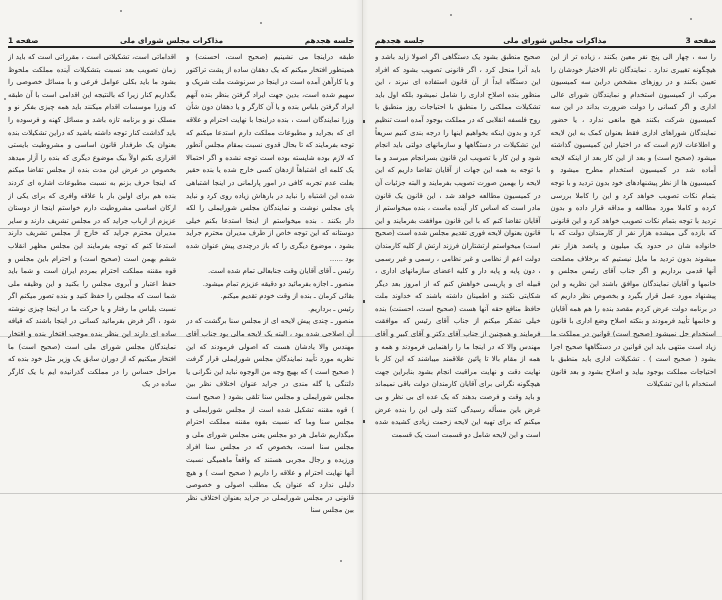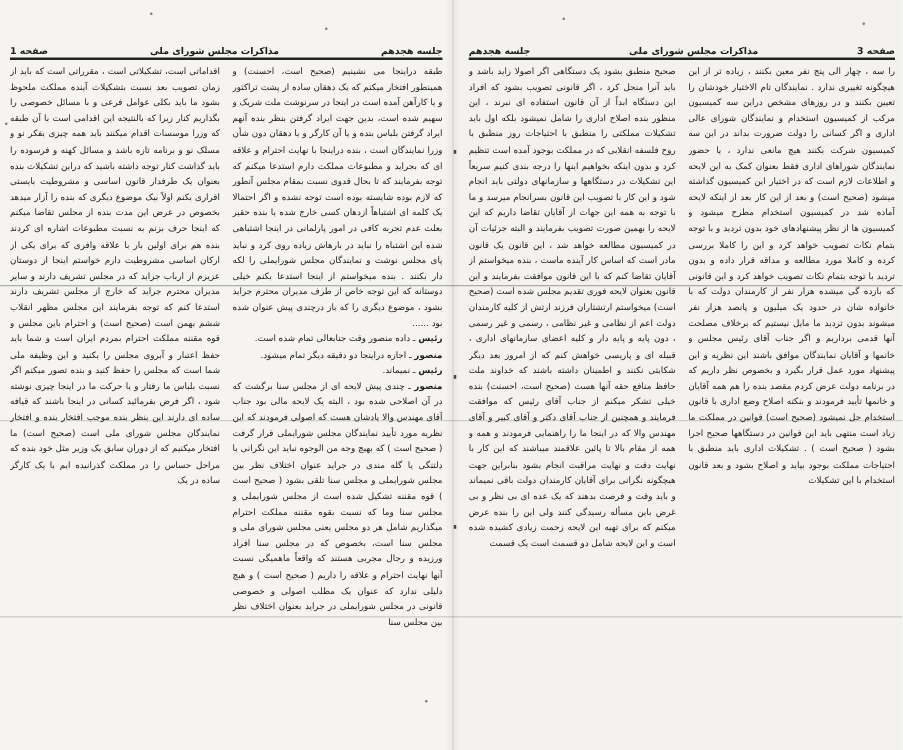--- a/index.html
+++ b/index.html
@@ -38,21 +38,21 @@
   .columns {
     position: absolute; top: 51px; left: 8px; right: 8px; bottom: 10px;
     display: flex; flex-direction: row; gap: 10px; direction: rtl;
   }
   .page.right .columns { left: 12px; right: 6px; }
   .col {
     flex: 1; font-size: 7px; line-height: 12.6px; text-align: justify;
     direction: rtl; overflow: hidden; color: #202020;
   }
   .col p { margin: 0; }
-  .speaker { font-weight: bold; }
+  .speaker { font-weight: normal; }
   .scan-line {
     position: absolute; left: 0; right: 0; height: 1px; background: rgba(40,40,40,0.35);
     pointer-events: none;
   }
   .speck {
     position: absolute; width: 2px; height: 2px; border-radius: 50%; background: #777;
     pointer-events: none;
   }
   .bullet { position: absolute; width: 2px; height: 3px; background: #444; }
 </style>
@@ -65,23 +65,24 @@
     <div class="header">
       <span>جلسه هجدهم</span>
       <span>مذاکرات مجلس شورای ملی</span>
       <span>صفحه 1</span>
     </div>
     <div class="header-rule"></div>
     <div class="columns">
 
       <div class="col">
         <p>طبقه دراینجا می نشینیم (صحیح است، احسنت) و همینطور افتخار میکنم که یک دهقان ساده از پشت تراکتور و یا کارآهن آمده است در اینجا در سرنوشت ملت شریک و سهیم شده است، بدین جهت ایراد گرفتن بنظر بنده آنهم ایراد گرفتن بلباس بنده و یا آن کارگر و یا دهقان دون شأن وزرا نمایندگان است ، بنده دراینجا با نهایت احترام و علاقه ای که بجراید و مطبوعات مملکت دارم استدعا میکنم که توجه بفرمایند که تا بحال قدوی نسبت بمقام مجلس آنطور که لازم بوده شایسته بوده است توجه نشده و اگر احتمالا یک کلمه ای اشتباهاً ازدهان کسی خارج شده یا بنده حقیر بعلت عدم تجربه کافی در امور پارلمانی در اینجا اشتباهی شده این اشتباه را نباید در بارهاش زیاده روی کرد و نباید پای مجلس نوشت و نمایندگان مجلس شورایملی را لکه دار بکنند . بنده میخواستم از اینجا استدعا بکنم خیلی دوستانه که این توجه خاص از طرف مدیران محترم جراید بشود ، موضوع دیگری را که باز درچندی پیش عنوان شده بود ......</p>
-        <p><span class="speaker">رئیس</span> ـ <span>داده منصور وقت جنابعالی تمام شده است.</span></p>
-        <p><span class="speaker">منصور</span> ـ <span>اجازه دراینجا دو دقیقه دیگر تمام میشود.</span></p>
-        <p><span class="speaker">رئیس</span> ـ <span>نمیماند.</span></p>
+        <p><span class="speaker">رئیس</span> ـ <span>آقای آقایان وقت جنابعالی تمام شده است.</span></p>
+        <p><span class="speaker">منصور</span> ـ <span>اجازه بفرمائید دو دقیقه عزیزم تمام میشود.</span></p>
+        <p><span class="speaker">بقائی کرمان</span> ـ <span>بنده از وقت خودم تقدیم میکنم.</span></p>
+        <p><span class="speaker">رئیس</span> ـ <span>برداریم.</span></p>
         <p><span class="speaker">منصور</span> ـ <span>چندی پیش لایحه ای از مجلس سنا برگشت که در آن اصلاحی شده بود ، البته یک لایحه مالی بود جناب آقای مهندس والا یادشان هست که اصولی فرمودند که این نظریه مورد تأیید نمایندگان مجلس شورایملی قرار گرفت ( صحیح است ) که بهیچ وجه من الوجوه نباید این نگرانی یا دلتنگی یا گله مندی در جراید عنوان اختلاف نظر بین مجلس شورایملی و مجلس سنا تلقی بشود ( صحیح است ) قوه مقننه تشکیل شده است از مجلس شورایملی و مجلس سنا وما که نسبت بقوه مقننه مملکت احترام میگذاریم شامل هر دو مجلس یعنی مجلس شورای ملی و مجلس سنا است، بخصوص که در مجلس سنا افراد ورزیده و رجال مجربی هستند که واقعاً ماهمیگی نسبت آنها نهایت احترام و علاقه را داریم ( صحیح است ) و هیچ دلیلی ندارد که عنوان یک مطلب اصولی و خصوصی قانونی در مجلس شورایملی در جراید بعنوان اختلاف نظر بین مجلس سنا</span></p>
       </div>
 
       <div class="col">
         <p>اقداماتی است، تشکیلاتی است ، مقرراتی است که باید از زمان تصویب بعد نسبت بتشکیلات آینده مملکت ملحوظ بشود ما باید بکلی عوامل فرعی و با مسائل خصوصی را بگذاریم کنار زیرا که بالنتیجه این اقدامی است با آن طبقه که وزرا موسسات اقدام میکنند باید همه چیزی بفکر نو و مسلک نو و برنامه تازه باشد و مسائل کهنه و فرسوده را باید گذاشت کنار توجه داشته باشید که دراین تشکیلات بنده بعنوان یک طرفدار قانون اساسی و مشروطیت بایستی اقراری بکنم اولاً بیک موضوع دیگری که بنده را آزار میدهد بخصوص در عرض این مدت بنده از مجلس تقاضا میکنم که اینجا حرف بزنم به نسبت مطبوعات اشاره ای کردند بنده هم برای اولین بار با علاقه وافری که برای یکی از ارکان اساسی مشروطیت دارم خواستم اینجا از دوستان عزیزم از ارباب جراید که در مجلس تشریف دارند و سایر مدیران محترم جراید که خارج از مجلس تشریف دارند استدعا کنم که توجه بفرمایند این مجلس مظهر انقلاب ششم بهمن است (صحیح است) و احترام باین مجلس و قوه مقننه مملکت احترام بمردم ایران است و شما باید حفظ اعتبار و آبروی مجلس را بکنید و این وظیفه ملی شما است که مجلس را حفظ کنید و بنده تصور میکنم اگر نسبت بلباس ما رفتار و یا حرکت ما در اینجا چیزی نوشته شود ، اگر فرض بفرمائید کسانی در اینجا باشند که قیافه ساده ای دارند این بنظر بنده موجب افتخار بنده و افتخار نمایندگان مجلس شورای ملی است (صحیح است) ما افتخار میکنیم که از دوران سابق یک وزیر مثل خود بنده که مراحل حساس را در مملکت گذرانیده ایم با یک کارگر ساده در یک</p>
       </div>
     </div>
   </div>
 
   <div class="page right">

